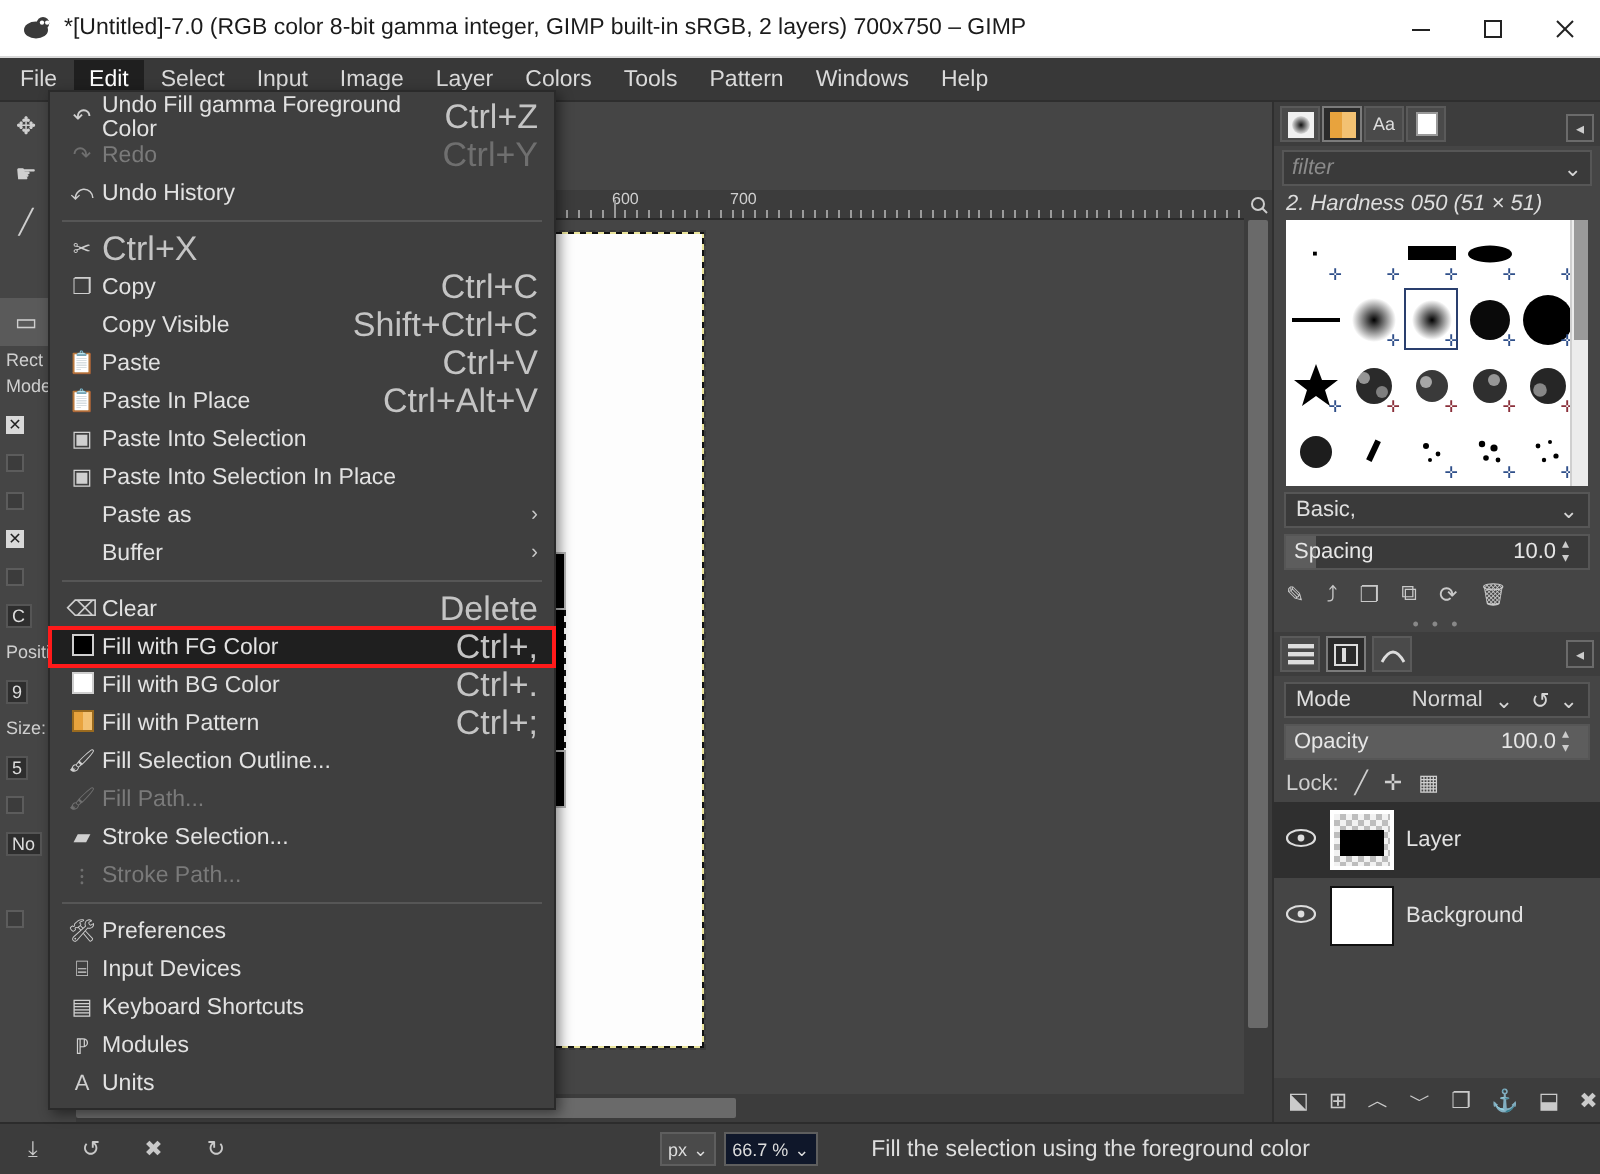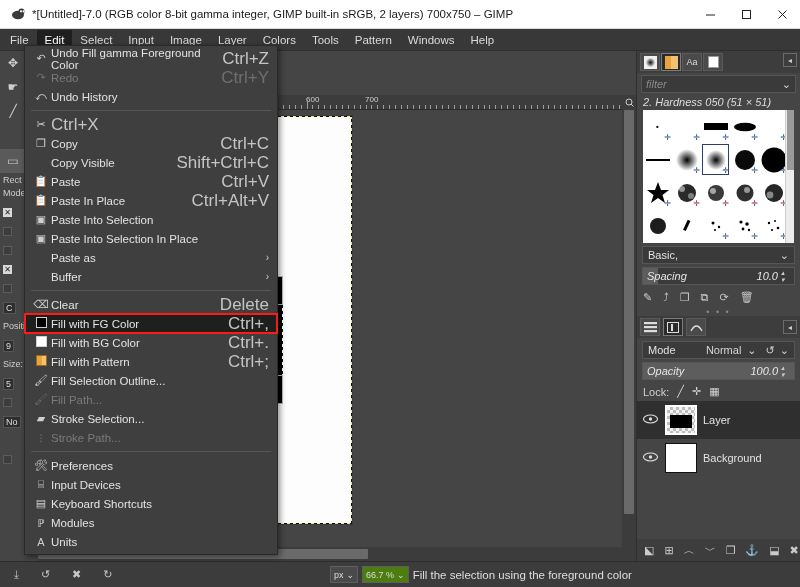--- a/index.html
+++ b/index.html
@@ -102,39 +102,39 @@
   .scroll-v .thumb{ position:absolute; top:0; left:2px; width:10px; height:404px; background:#6a6a6a; border-radius:1px;}
   .scroll-h{ position:absolute; left:12px; right:14px; bottom:0; height:14px; background:#3c3c3c;}
   .scroll-h .thumb{ position:absolute; left:0; top:2px; width:330px; height:10px; background:#6a6a6a; border-radius:1px;}
   .scroll-corner{ position:absolute; right:0; bottom:0; width:14px; height:14px; background:#3c3c3c;}
 
   
   .dock {
     position:absolute; top:51px; right:0; width:164px; height:510px;
     background:#454545; border-left:1px solid #2f2f2f; overflow:hidden;
   }
-  .dock-tabs{ display:flex; align-items:flex-start; height:22px; background:#3d3d3d; padding:2px 3px; gap:1px;}
+  .dock-tabs{ display:flex; align-items:flex-end; height:22px; background:#3d3d3d; padding:2px 3px; gap:1px;}
   .dtab{ width:20px; height:18px; border:1px solid #5a5a5a; background:#4a4a4a; display:flex; align-items:center; justify-content:center; font-size:9px; color:#ddd;}
   .dtab.active{ background:#2b2b2b; border-color:#7b7b7b;}
   .dock-menu-btn{ margin-left:auto; width:14px; height:14px; border:1px solid #6b6b6b; color:#ccc; font-size:8px; display:flex; align-items:center; justify-content:center;}
   .filterbox{ display:flex; align-items:center; height:18px; margin:2px 4px; background:#3a3a3a; border:1px solid #565656; padding:0 4px; }
   .filterbox .ph{ flex:1; color:#8b8b8b; font-style:italic; font-size:11px;}
   .brush-title{ font-size:11px; font-style:italic; color:#dddddd; padding:1px 6px; }
   .brush-grid{ margin:1px 6px 0 6px; height:133px; background:#ffffff; position:relative; overflow:hidden;}
   .bgrid-sb{ position:absolute; top:0; right:0; width:9px; height:133px; background:#ececec; border-left:1px solid #cfcfcf;}
   .bgrid-sb i{ position:absolute; top:0; left:1px; width:7px; height:60px; background:#9a9a9a; display:block;}
   .brow{ display:flex; height:33px; }
   .bcell{ width:29px; height:33px; position:relative; display:flex; align-items:center; justify-content:center;}
   .bcell.sel{ outline:1px solid #2a3f6e; outline-offset:-2px; }
   .bcell .plus{ position:absolute; right:1px; bottom:1px; font-size:8px; color:#2f4f8a;}
   .bcell .plus.r{ color:#8a2f3a; }
 
   .combo{ display:flex; align-items:center; height:18px; margin:3px 5px; background:#3a3a3a; border:1px solid #565656; padding:0 5px;}
   .combo .lbl{ flex:1; font-size:11px; color:#e0e0e0;}
-  .slider{ position:relative; height:18px; margin:2px 5px; background:#3a3a3a; border:1px solid #565656; display:flex; align-items:center; padding:0 4px;font-style:italic;}
+  .slider{ position:relative; height:18px; margin:2px 5px; background:#3a3a3a; border:1px solid #565656; display:flex; align-items:center; padding:0 4px;}
   .slider .fill{ position:absolute; left:0; top:0; bottom:0; width:10%; background:#5d5d5d;}
   .slider .lbl,.slider .val{ position:relative; font-size:11px; color:#e6e6e6;}
   .slider .val{ margin-left:auto; }
   .spin{ position:relative; width:9px; margin-left:3px; font-size:7px; line-height:7px; color:#ccc;}
 
   .iconrow{ display:flex; align-items:center; height:20px; padding:2px 6px; gap:11px; color:#c9c9c9; font-size:11px;}
   .dock-sep{ height:9px; display:flex; align-items:center; justify-content:center; color:#888; font-size:9px; letter-spacing:2px;}
 
   .layers-header{ display:flex; align-items:center; height:22px; background:#3d3d3d; padding:2px 3px; gap:3px;}
   .lockrow{ display:flex; align-items:center; gap:8px; padding:2px 6px; height:19px; font-size:11px; color:#cfcfcf;}
@@ -149,22 +149,22 @@
   .thumb-box.selthumb{ border:2px solid #ffffff; }
   .thumb-black{ position:absolute; left:3px; top:8px; right:3px; height:13px; background:#000;}
   .thumb-white{ background:#ffffff !important; background-image:none !important;}
   .layer-name{ font-size:11px; color:#e2e2e2;}
   .dock-bottom{ position:absolute; bottom:0; left:0; right:0; height:22px; background:#3d3d3d; display:flex; align-items:center; gap:10px; padding:0 7px; color:#cbcbcb; font-size:11px;}
 
   
   .statusbar{ position:absolute; bottom:0; left:0; width:800px; height:26px; background:#3c3c3c; border-top:1px solid #2c2c2c; display:flex; align-items:center;}
   .sb-left{ display:flex; align-items:center; gap:22px; padding:0 14px; color:#c9c9c9; font-size:11px; width:278px;}
   .sb-unit{ display:flex; align-items:center; height:17px; background:#4a4a4a; border:1px solid #5e5e5e; padding:0 3px; gap:3px; font-size:9px; color:#ddd; margin-left:52px;}
-  .sb-zoom{ display:flex; align-items:center; height:17px; background:#4d7c0f; border:1px solid #5e5e5e; padding:2px 3px; gap:3px; font-size:9px; color:#ddd; margin-left:4px;}
-  .sb-msg{ margin-left:4px; font-size:11.5px; color:#dedede;}
+  .sb-zoom{ display:flex; align-items:center; height:17px; background:#0f172a; border:1px solid #5e5e5e; padding:2px 3px; gap:3px; font-size:9px; color:#ddd; margin-left:4px;}
+  .sb-msg{ margin-left:27px; font-size:11.5px; color:#dedede;}
 
   
   .menupopup{
     position:absolute; top:45px; left:24px; width:254px;
     background:#3f3f3f; border:1px solid #2a2a2a;
     box-shadow:2px 2px 6px rgba(0,0,0,.45); z-index:60; padding:3px 0;
   }
   .mrow{ display:flex; align-items:center; height:19px; padding:0 8px 0 6px; color:#e2e2e2; font-size:11.5px; position:relative;}
   .mrow .mic{ width:20px; text-align:center; font-size:11px; color:#cfcfcf; flex:0 0 20px;}
   .mrow .mlbl{ flex:1; }

